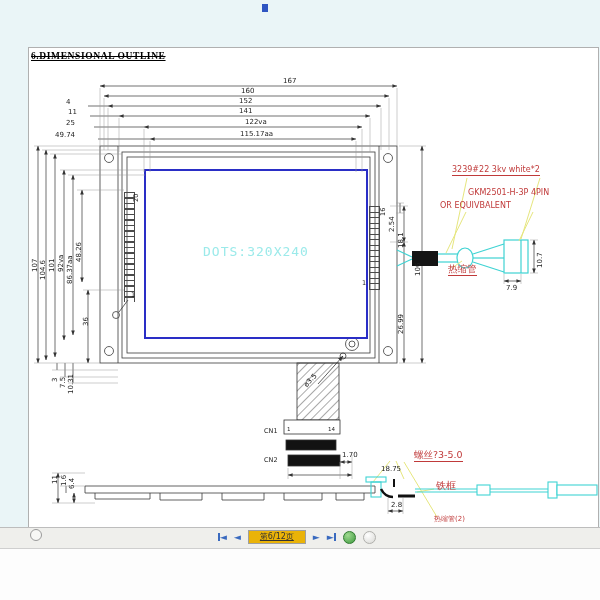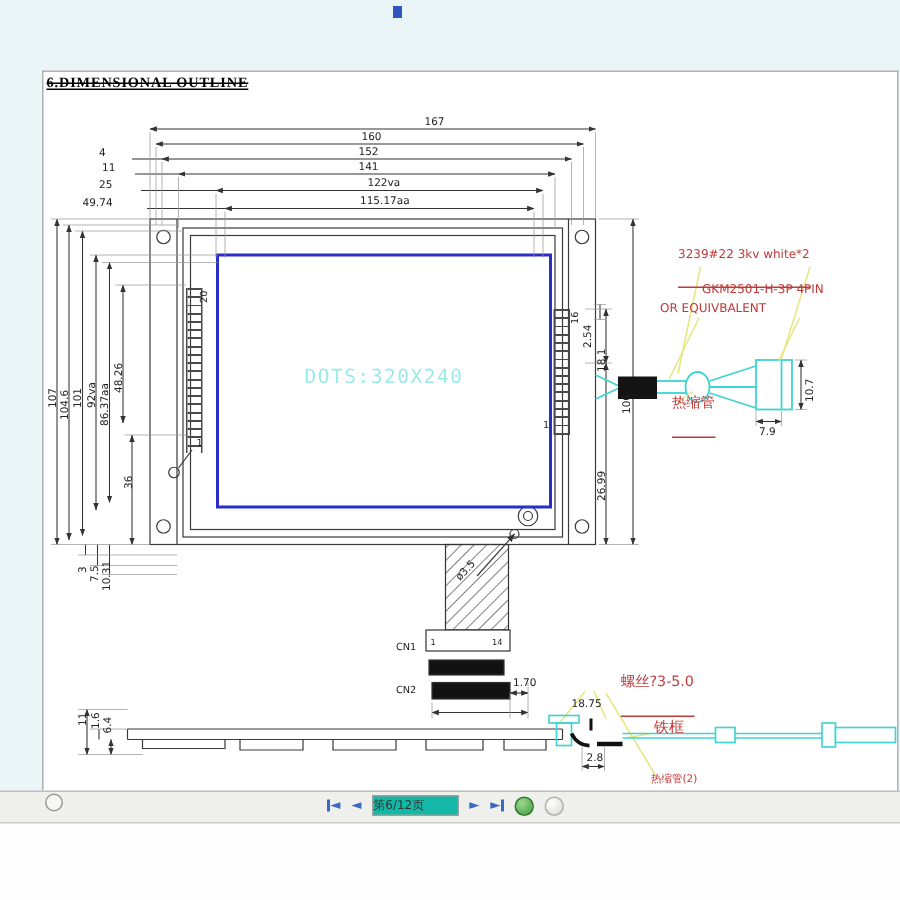--- a/index.html
+++ b/index.html
@@ -8,39 +8,39 @@
   .sheet{position:absolute;left:28px;top:47px;width:569px;height:480px;background:#fff;
          border-left:1px solid #b0b0b0;border-top:1px solid #b0b0b0;border-right:1px solid #b0b0b0;}
   .bottom-area{position:absolute;left:0;top:547px;width:600px;height:53px;background:#fdfdfd;}
   svg.lines{position:absolute;left:0;top:0;z-index:2;}
   .lbl{position:absolute;z-index:3;font:7px "DejaVu Sans",sans-serif;color:#222;white-space:nowrap;line-height:1;}
   .vlbl{transform-origin:0 0;transform:rotate(-90deg);}
   .d45{transform-origin:0 0;transform:rotate(-47deg);}
   .tiny{font-size:5.5px;}
   .small{font-size:6.5px;}
   .red{color:#c03a3a;font-size:8px;}
-  .red-u{border-bottom:1px solid #c03a3a;padding-bottom:17px;}
+  .red-u{border-bottom:1px solid #c03a3a;padding-bottom:1px;}
   .red-big{font-size:9.5px;margin-left:24px;}
   .dots{position:absolute;z-index:3;left:145px;top:244px;width:222px;text-align:center;
         font:13px "DejaVu Sans Mono",monospace;letter-spacing:1px;color:#9beaea;}
   .title{position:absolute;z-index:3;left:31px;top:51px;font:bold 9.5px "Liberation Serif",serif;
          letter-spacing:.6px;color:#000;text-decoration:underline line-through;}
   .ladder{position:absolute;z-index:3;border-left:1px solid #4a4a4a;border-right:1px solid #4a4a4a;
           background:repeating-linear-gradient(#4a4a4a 0 1.2px,transparent 1.2px 5.5px);}
   .artifact{position:absolute;left:262px;top:4px;width:6px;height:8px;background:#2f55c2;z-index:3;}
   
   .toolbar{position:absolute;left:0;top:527px;width:600px;height:20px;background:#efefec;
            border-top:1px solid #bdbdbd;border-bottom:1px solid #cfcfcf;z-index:4;}
   .tb-left-circle{position:absolute;left:30px;top:529px;width:10px;height:10px;border-radius:50%;
            border:1px solid #9a9a9a;background:#f7f7f5;z-index:5;}
   .tb-group{position:absolute;left:218px;top:527px;height:20px;display:flex;align-items:center;gap:7px;z-index:5;}
   .tb-btn{color:#3a6abf;font-size:9px;line-height:1;cursor:default;display:flex;align-items:center;}
   .tb-bar{display:inline-block;width:2px;height:8px;background:#3a6abf;}
-  .page-box{width:56px;height:12px;background:#14b8a6;border:1px solid #9f9f9f;
-            font-size:8px;color:#333;text-align:left;line-height:12px;}
+  .page-box{width:56px;height:12px;background:#eab308;border:1px solid #9f9f9f;
+            font-size:8px;color:#333;text-align:center;line-height:12px;text-decoration:underline;}
   .circ{width:11px;height:11px;border-radius:50%;display:inline-block;}
   .circ-green{background:radial-gradient(circle at 35% 30%, #9fd98f, #3f9a3f);border:1px solid #2f7a2f;}
   .circ-gray{background:radial-gradient(circle at 35% 30%, #ffffff, #d8d8d4);border:1px solid #b0b0ac;}
 </style>
 </head>
 <body>
 
 <div class="sheet"></div>
 <div class="bottom-area"></div>
 <div class="artifact"></div>

